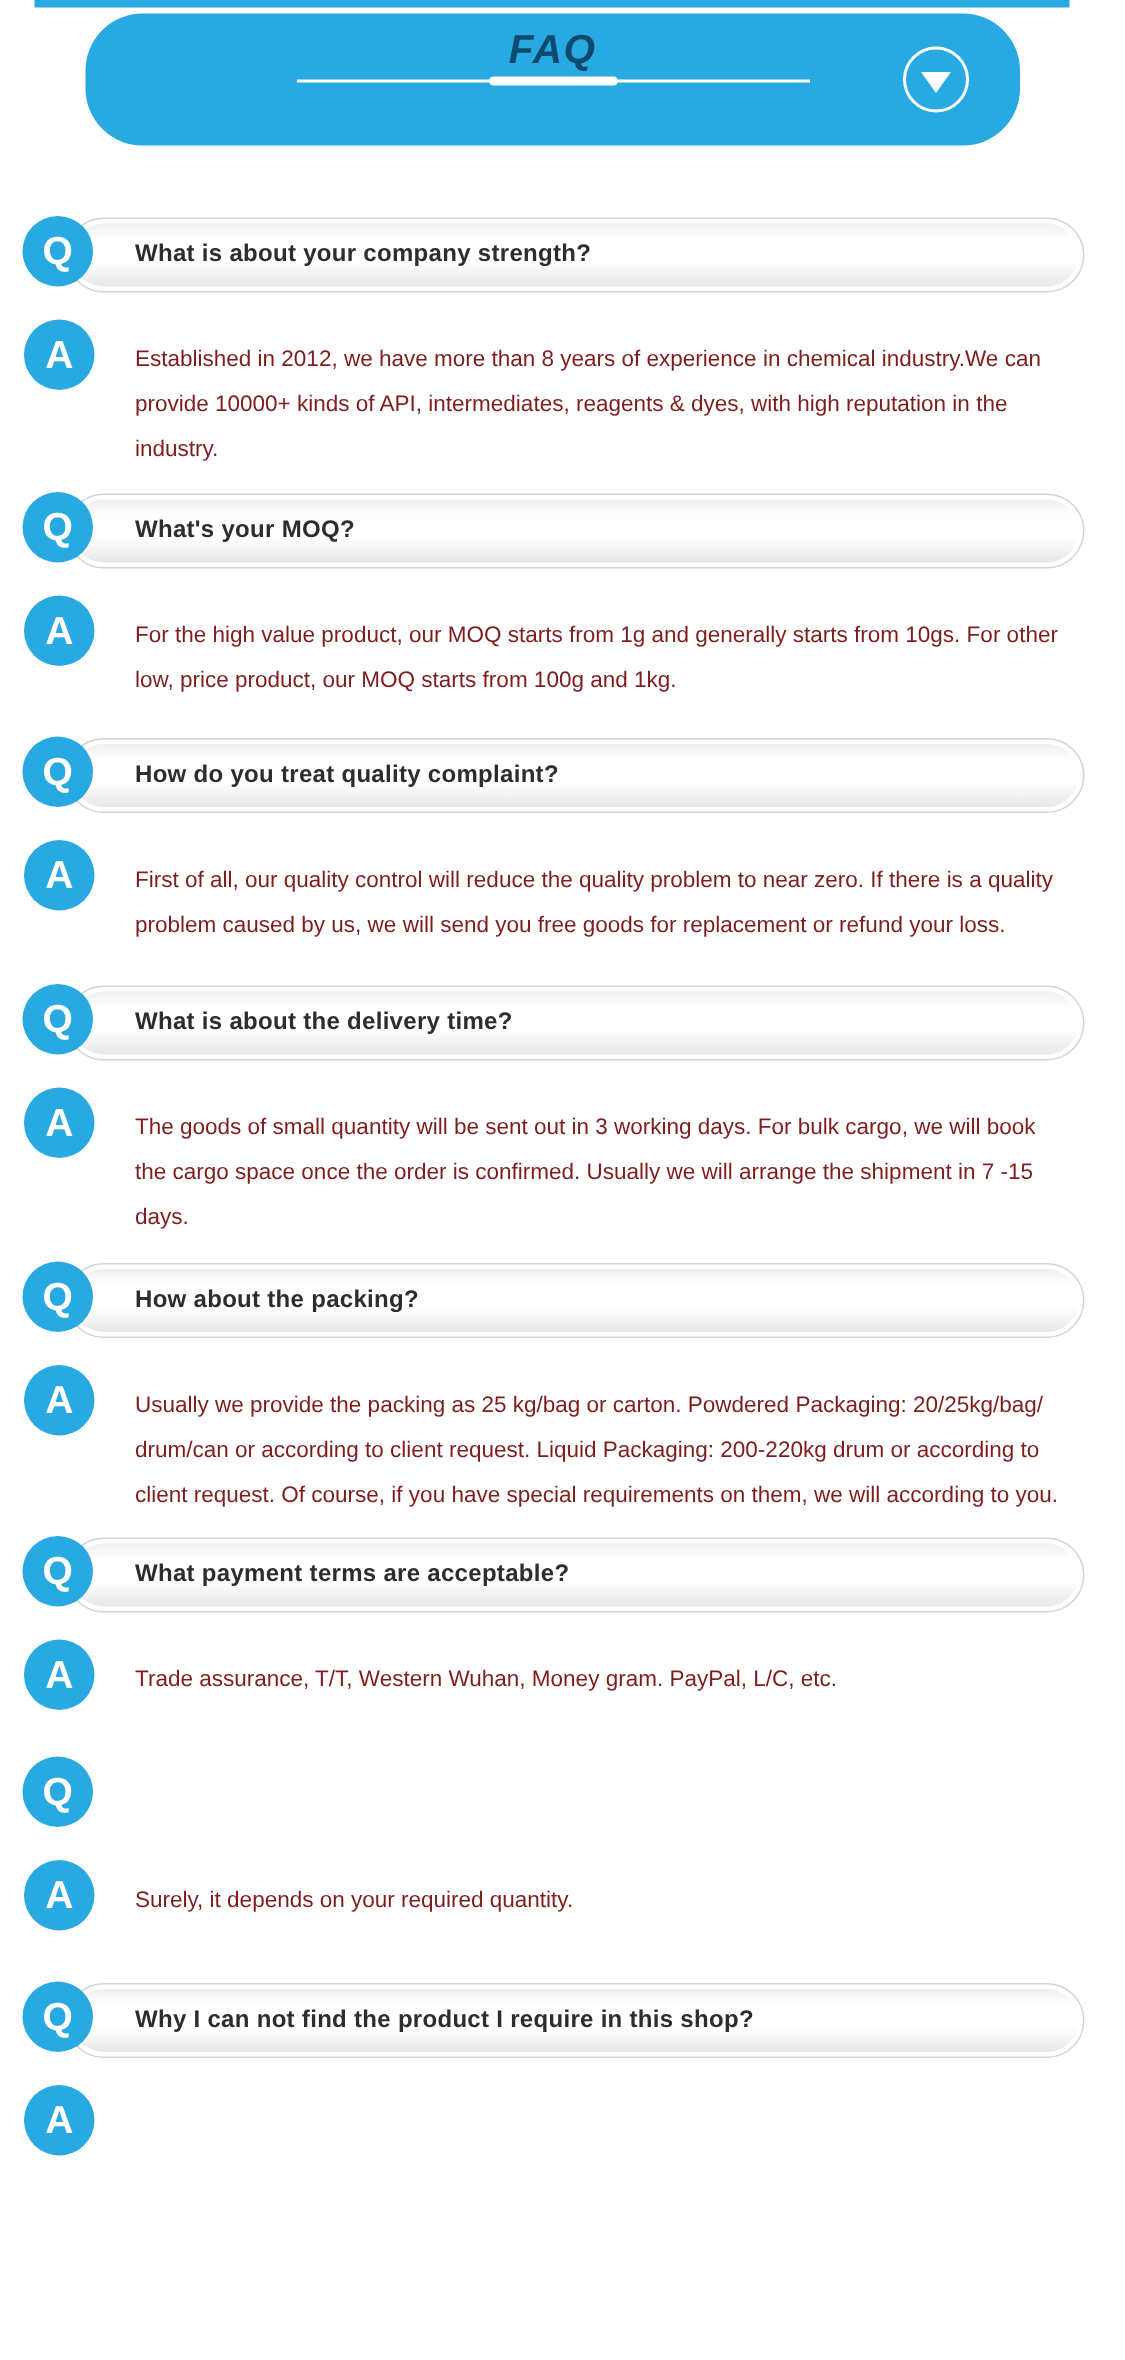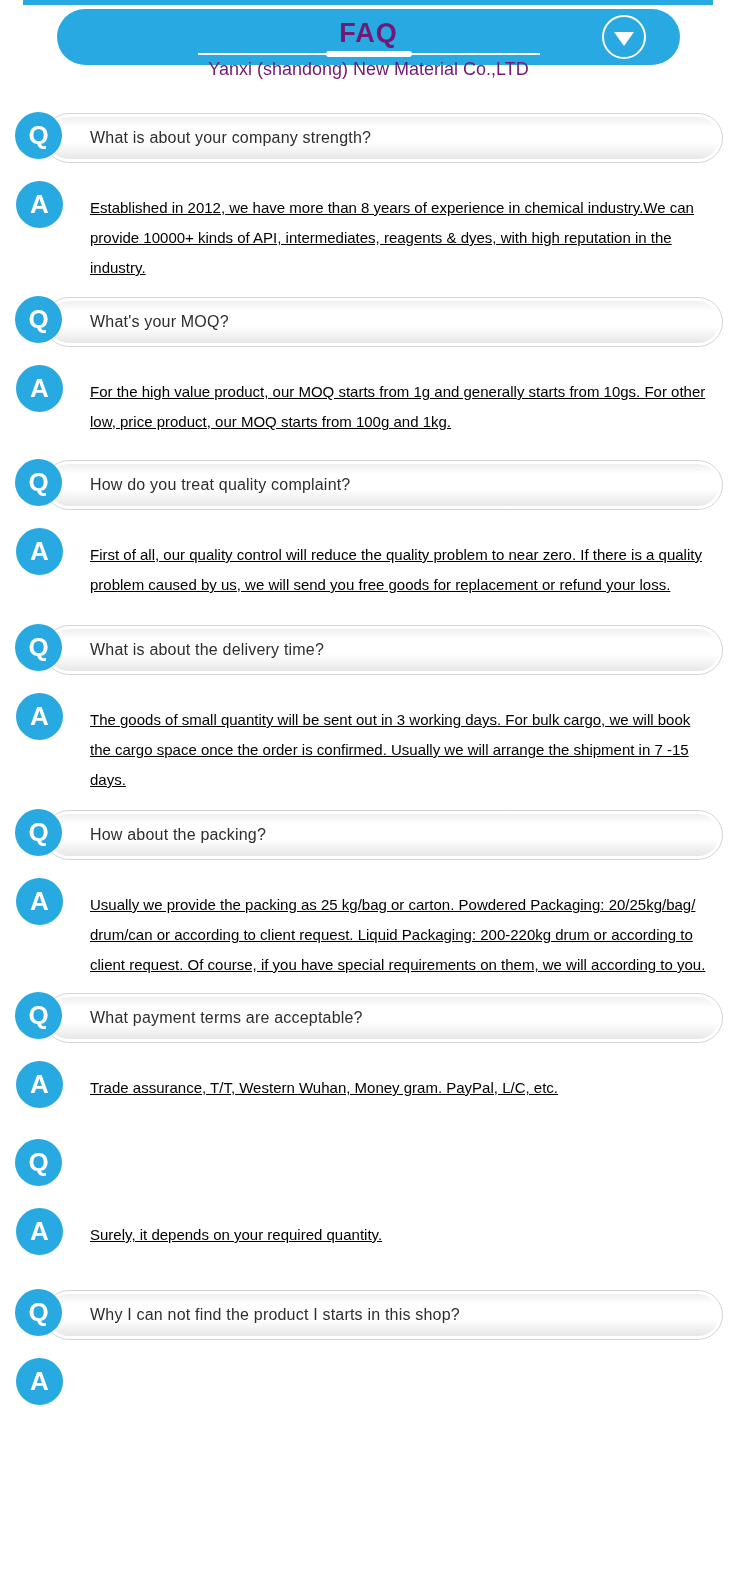--- a/index.html
+++ b/index.html
@@ -18,24 +18,25 @@
     width: 690px;
     height: 5px;
     background: #29a9e2;
   }
 
   
   .header {
     position: relative;
     margin: 4px 0 0 57px;
     width: 623px;
-    height: 56px;
+    height: 88px;
     background: #29a9e2;
     border-radius: 38px;
-    color: #701a75;
+    color: #0c4a6e;
+    font-style: italic;
   }
   .header-title {
     margin: 0;
     padding-top: 9px;
     text-align: center;
     font-size: 27px;
     font-weight: bold;
     letter-spacing: 1px;
     line-height: 30px;
   }
@@ -115,21 +116,21 @@
   .q-pill-inner {
     height: 100%;
     border-radius: 21px;
     background: linear-gradient(180deg, #efefef 0%, #ffffff 24%, #ffffff 60%, #e7e7e7 100%);
     display: flex;
     align-items: center;
     padding-left: 42px;
   }
   .q-text {
     font-size: 16px;
-    font-weight: normal;
+    font-weight: bold;
     color: #2d2d2d;
     letter-spacing: 0.2px;
   }
   .badge {
     width: 47px; height: 47px;
     border-radius: 50%;
     background: #29a9e2;
     color: #ffffff;
     display: flex;
     align-items: center;
@@ -149,36 +150,34 @@
   }
   .a-badge {
     margin-left: 16px;
     margin-top: -12px;
   }
   .a-text {
     margin: 0 0 0 27px;
     width: 617px;
     font-size: 15px;
     line-height: 30px;
-    color: #000000;
-    text-decoration: underline;
+    color: #7f1d1d;
   }
 </style>
 </head>
 <body>
 
 <div class="top-strip"></div>
 
 <header class="header">
   <h1 class="header-title">FAQ</h1>
   <div class="header-divider">
     <div class="thin"></div>
     <div class="thick"></div>
   </div>
-  <p class="header-subtitle">Yanxi (shandong) New Material Co.,LTD</p>
   <button class="header-toggle">
     <span class="tri"></span>
   </button>
 </header>
 
 <main class="faq-list">
 
   <section class="qa-block mb12">
     <div class="q-row">
       <div class="q-pill">
@@ -304,21 +303,21 @@
         <span>A</span>
       </div>
       <p class="a-text">Surely, it depends on your required quantity.</p>
     </div>
   </section>
 
   <section class="qa-block">
     <div class="q-row">
       <div class="q-pill">
         <div class="q-pill-inner">
-          <span class="q-text">Why I can not find the product I starts in this shop?</span>
+          <span class="q-text">Why I can not find the product I require in this shop?</span>
         </div>
       </div>
       <div class="badge q-badge">
         <span>Q</span>
       </div>
     </div>
     <div class="a-row">
       <div class="badge a-badge">
         <span>A</span>
       </div>

